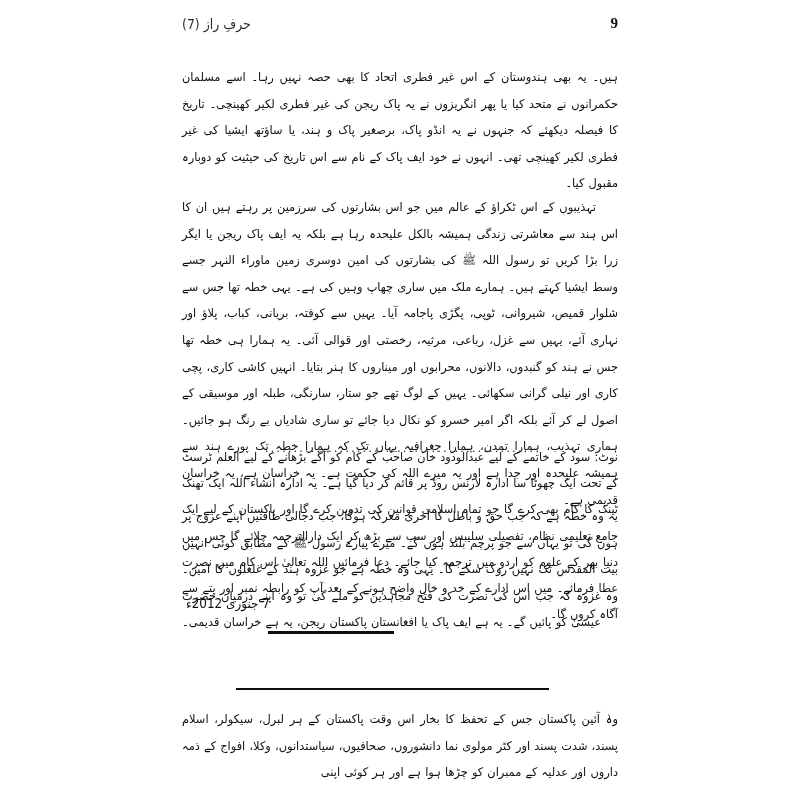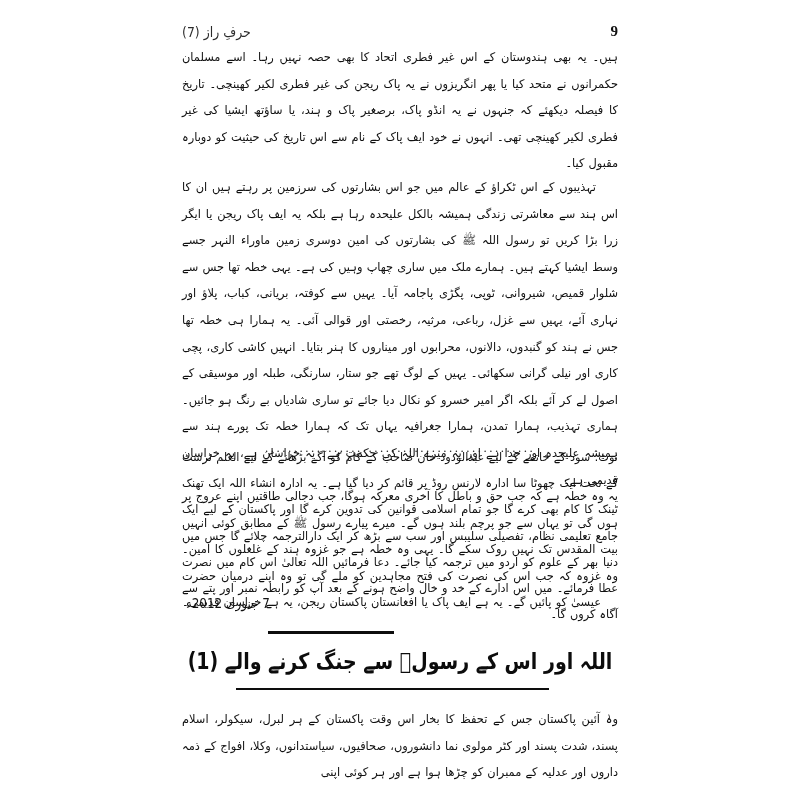--- a/index.html
+++ b/index.html
@@ -16,21 +16,21 @@
     width: 800px;
     height: 800px;
     background: #ffffff;
     overflow: hidden;
     margin: 0 auto;
   }
 
   
   .running-head {
     position: absolute;
-    top: 18px;
+    top: 10px;
     left: 182px;
     width: 436px;
     height: 26px;
     display: flex;
     flex-direction: row-reverse;
     align-items: center;
     justify-content: space-between;
     direction: rtl;
   }
   .head-title {
@@ -47,21 +47,21 @@
     font-size: 15px;
     font-weight: 700;
     color: #111111;
     direction: ltr;
   }
 
   
   .textblock {
     position: absolute;
     left: 182px;
-    top: 44px;
+    top: 64px;
     width: 436px;
     direction: rtl;
     text-align: justify;
     text-align-last: right;
   }
   p.para {
     margin: 0 0 2px 0;
     font-family: "DejaVu Sans", sans-serif;
     font-size: 11.4px;
     line-height: 25.6px;
@@ -204,23 +204,20 @@
   <div class="dot-sep">...............................................</div>
 
   <div class="noteblock">
     <p class="para">نوٹ: سود کے خاتمے کے لیے عبدالودود خان صاحب کے کام کو آگے بڑھانے کے لیے العلم ٹرسٹ کے تحت ایک چھوٹا سا ادارہ لارنس روڈ پر قائم کر دیا گیا ہے۔ یہ ادارہ انشاء اللہ ایک تھنک ٹینک کا کام بھی کرے گا جو تمام اسلامی قوانین کی تدوین کرے گا اور پاکستان کے لیے ایک جامع تعلیمی نظام، تفصیلی سلیبس اور سب سے بڑھ کر ایک دارالترجمہ چلائے گا جس میں دنیا بھر کے علوم کو اردو میں ترجمہ کیا جائے۔ دعا فرمائیں اللہ تعالیٰ اس کام میں نصرت عطا فرمائے۔ میں اس ادارے کے خد و خال واضح ہونے کے بعد آپ کو رابطہ نمبر اور پتے سے آگاہ کروں گا۔</p>
   </div>
 
   <div class="dateline">7 جنوری 2012ء</div>
 
   <div class="rule-main"></div>
 
-  <div class="chapter-heading">
-    <span class="htext">اللہ اور اس کے رسولؐ سے جنگ کرنے والے (1)</span>
-  </div>
   <div class="heading-underline"></div>
 
   <div class="closing">
     <p class="para">وہ آئین پاکستان جس کے تحفظ کا بخار اس وقت پاکستان کے ہر لبرل، سیکولر، اسلام پسند، شدت پسند اور کٹر مولوی نما دانشوروں، صحافیوں، سیاستدانوں، وکلا، افواج کے ذمہ داروں اور عدلیہ کے ممبران کو چڑھا ہوا ہے اور ہر کوئی اپنی</p>
   </div>
 
   <div class="footnote-marker">١</div>
 
   <div class="scan-edge"></div>
 </div>

